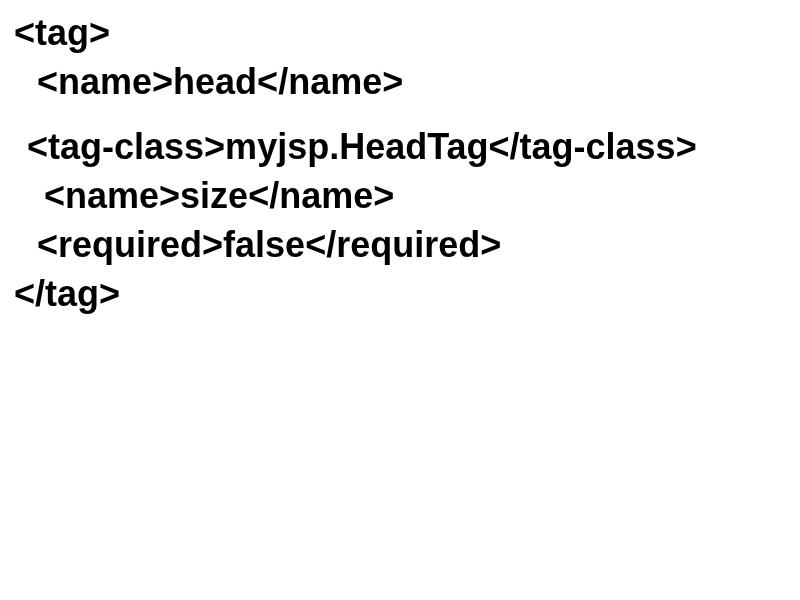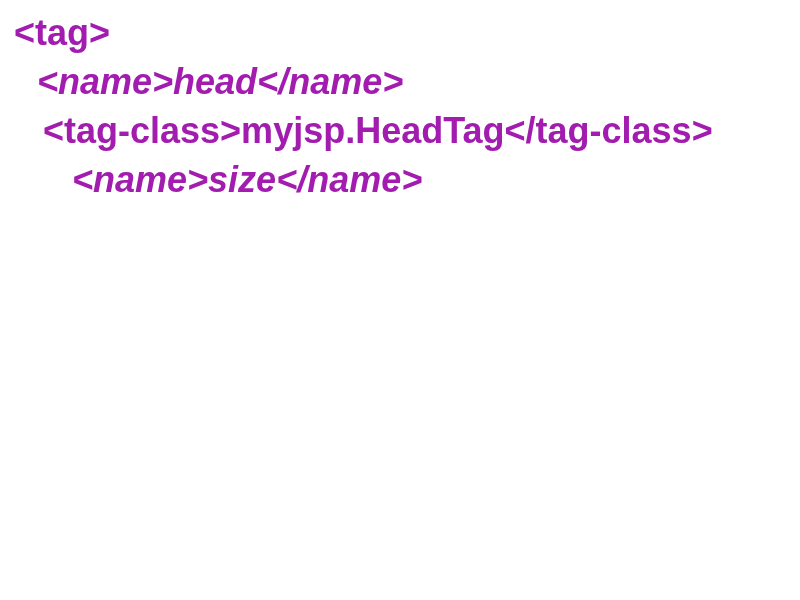--- a/index.html
+++ b/index.html
@@ -13,34 +13,36 @@
     height: 600px;
     background: #ffffff;
     overflow: hidden;
   }
   .code-block {
     padding-top: 8px;
     font-family: "Liberation Sans", sans-serif;
     font-weight: 700;
     font-size: 36px;
     line-height: 49px;
-    color: #a21caf;
+    color: #000000;
     letter-spacing: 0;
   }
   .code-line {
     white-space: pre;
   }
   .ind-0 { padding-left: 14px; }  
-  .ind-1 { padding-left: 43px; }  
-  .ind-2 { padding-left: 37px; font-style: italic; }  
-  .ind-3 { padding-left: 72px; font-style: italic; }  
+  .ind-1 { padding-left: 27px; margin-top: 16px; }  
+  .ind-2 { padding-left: 37px; }  
+  .ind-3 { padding-left: 44px; }  
 </style>
 </head>
 <body>
 
 <div class="slide">
   <div class="code-block">
     <div class="code-line ind-0">&lt;tag&gt;</div>
     <div class="code-line ind-2">&lt;name&gt;head&lt;/name&gt;</div>
     <div class="code-line ind-1">&lt;tag-class&gt;myjsp.HeadTag&lt;/tag-class&gt;</div>
     <div class="code-line ind-3">&lt;name&gt;size&lt;/name&gt;</div>
+    <div class="code-line ind-2">&lt;required&gt;false&lt;/required&gt;</div>
+    <div class="code-line ind-0">&lt;/tag&gt;</div>
   </div>
 </div>
 
 </body></html>

